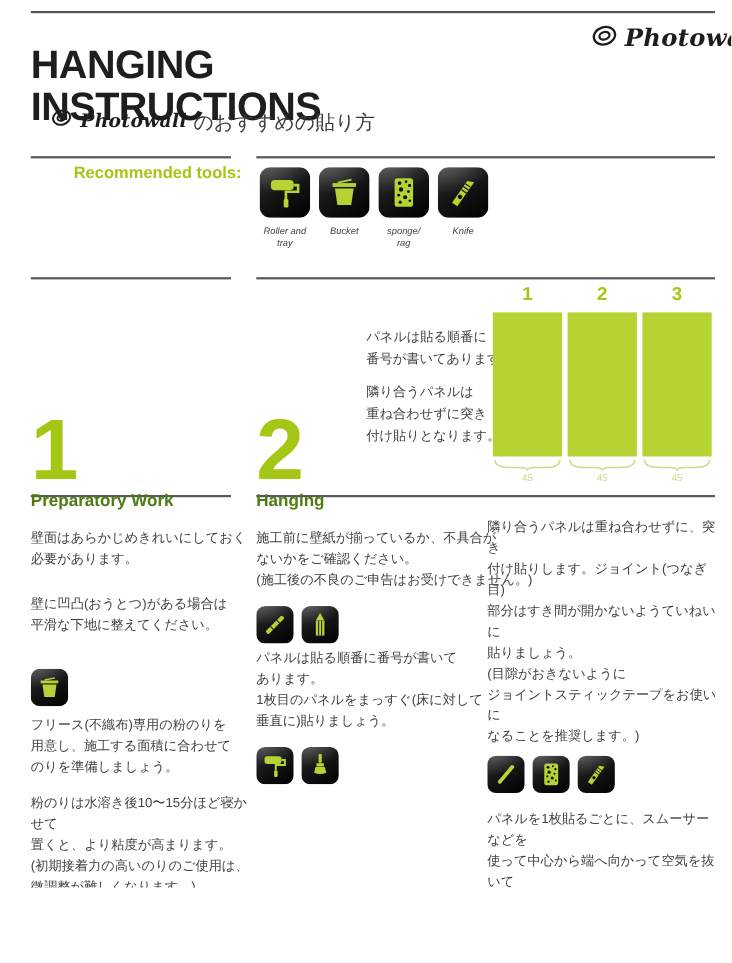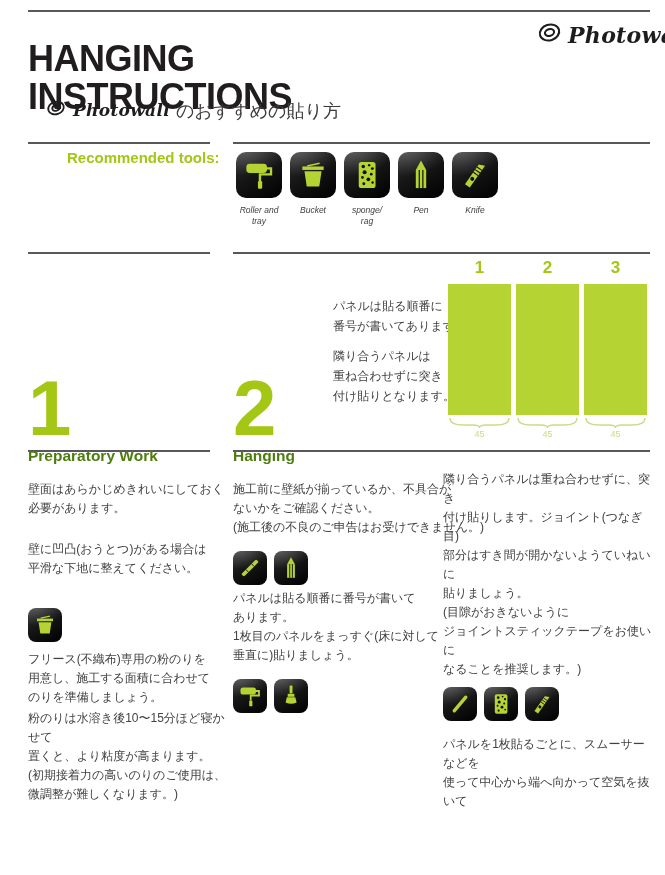--- a/index.html
+++ b/index.html
@@ -176,28 +176,20 @@
           <svg>
             <use href="#i-sponge"></use>
           </svg>
         </span>
       <span class="tool-label">sponge/
 rag</span>
     </div>
     <div class="tool-item">
       <span class="tile tile-lg">
           <svg>
-            <use href="#i-pen"></use>
-          </svg>
-        </span>
-      <span class="tool-label">Pen</span>
-    </div>
-    <div class="tool-item">
-      <span class="tile tile-lg">
-          <svg>
             <use href="#i-knife"></use>
           </svg>
         </span>
       <span class="tool-label">Knife</span>
     </div>
   </div>
 
   <div class="note" style="top:296px;">パネルは貼る順番に
 番号が書いてあります。</div>
   <div class="note" style="top:346px;">隣り合うパネルは
@@ -244,21 +236,21 @@
     <div class="icons-row" style="margin-top:30px;">
       <span class="tile tile-sm">
           <svg>
             <use href="#i-bucket"></use>
           </svg>
         </span>
     </div>
     <p class="para" style="margin-top:8px;">フリース(不織布)専用の粉のりを
 用意し、施工する面積に合わせて
 のりを準備しましょう。</p>
-    <p class="para" style="margin-top:2px;">粉のりは水溶き後10〜15分ほど寝かせて
+    <p class="para" style="margin-top:14px;">粉のりは水溶き後10〜15分ほど寝かせて
 置くと、より粘度が高まります。
 (初期接着力の高いのりのご使用は、
 微調整が難しくなります。)</p>
   </div>
 
   <div class="col" style="left:233px;top:480px;width:215px;">
     <p class="para para-nowrap">施工前に壁紙が揃っているか、不具合が
 ないかをご確認ください。
 (施工後の不良のご申告はお受けできません。)</p>
     <div class="icons-row" style="margin-top:14px;">

